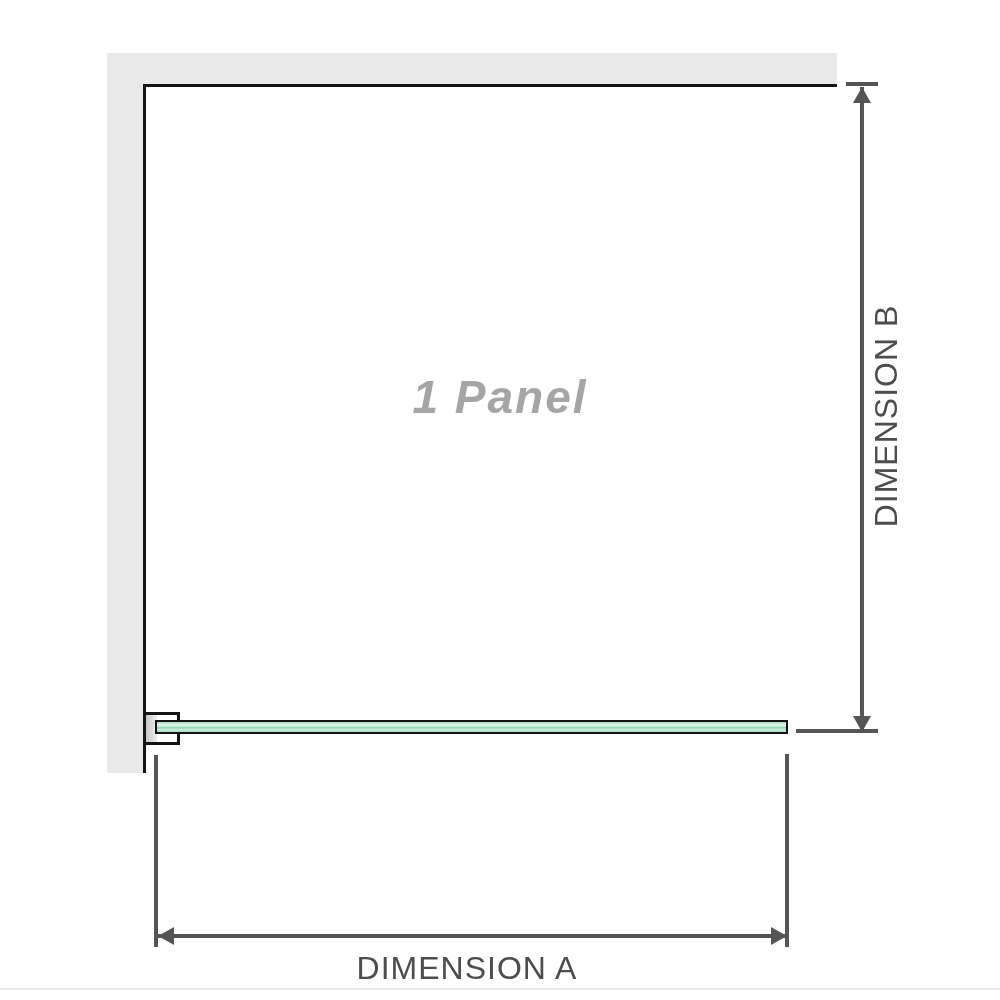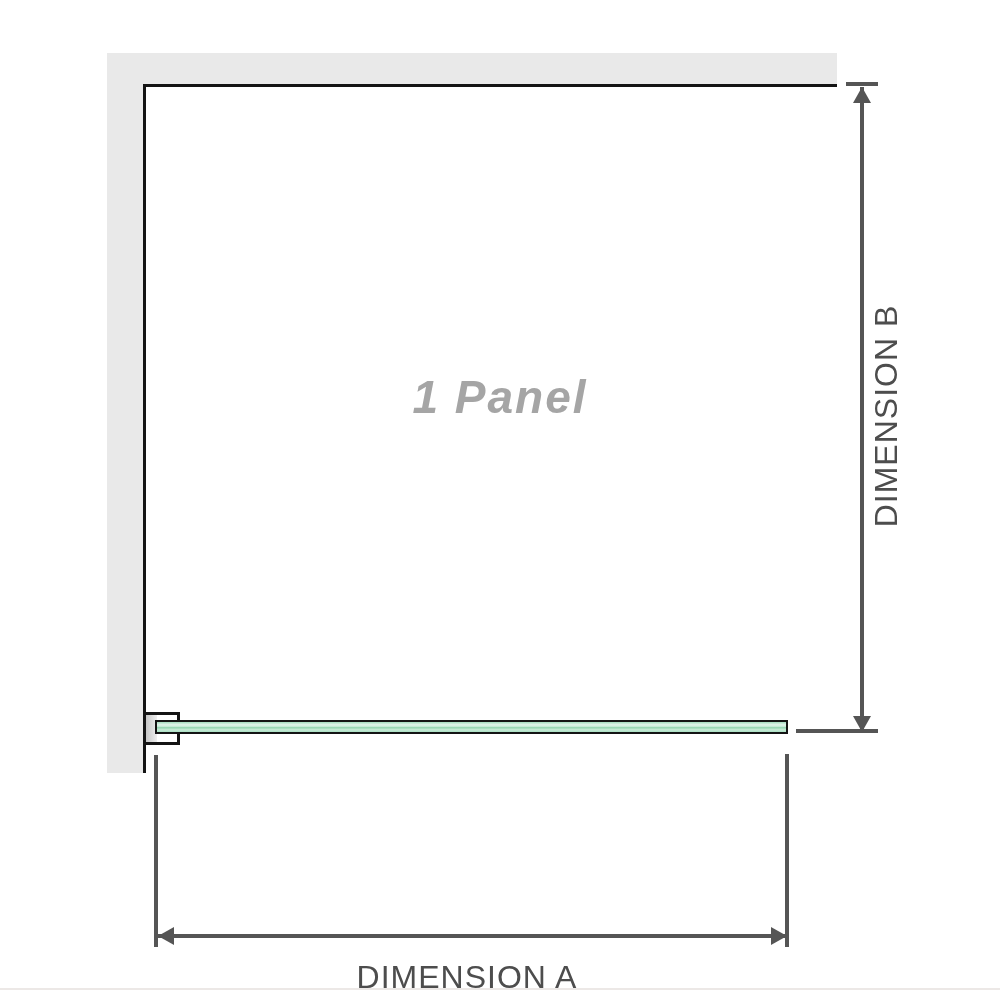--- a/index.html
+++ b/index.html
@@ -133,21 +133,20 @@
     border-left: 16px solid var(--color-dimension, #555555);
   }
   .dima-label {
     left: 467px; top: 968px;
     transform: translate(-50%, -50%);
     font-size: 32px;
     font-weight: 300;
     letter-spacing: 1px;
     color: var(--color-label_text, #4d4d4d);
     white-space: nowrap;
-    margin-top: 9px;
   }
 
   
   .baseline {
     left: 0; top: 988px; width: 1000px; height: 2px;
     background: #ece8e6;
   }
 </style>
 </head>
 <body>

